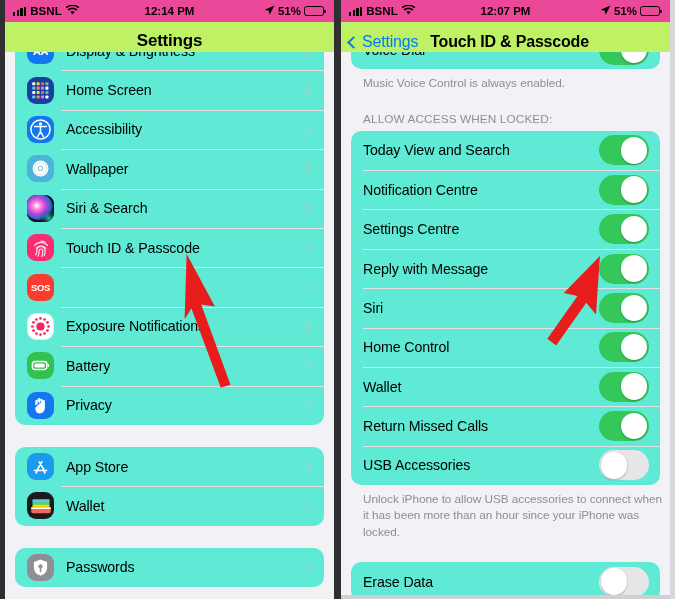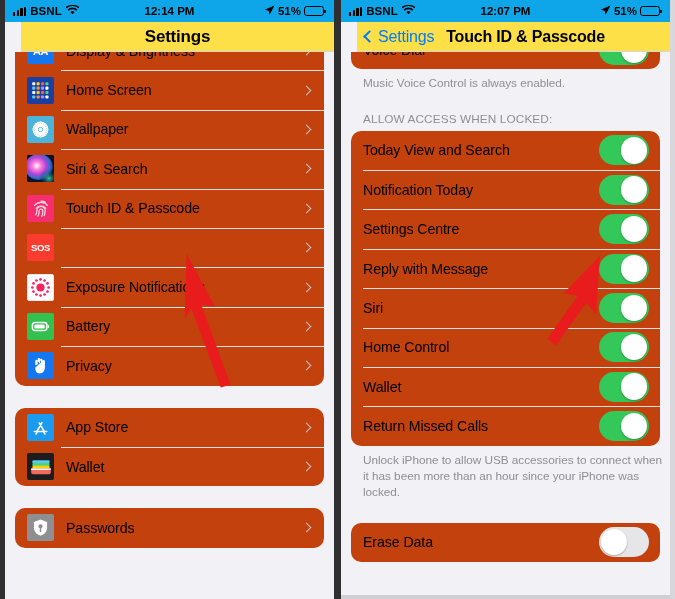--- a/index.html
+++ b/index.html
@@ -17,21 +17,21 @@
     height:599px;
     background:#f2f1f6;
     overflow:hidden;
   }
   .phone.left  { width:337px; border-left:5px solid #2f2f31; border-right:3px solid #2f2f31; }
   .phone.right { width:338px; border-left:4px solid #2f2f31; border-right:5px solid #d8d8dc; }
 
   
   .statusbar {
     position:relative; height:22px;
-    background:#0ea5e9;
+    background:#ec4899;
     display:flex; align-items:center;
     padding:0 10px 0 8px;
     font-size:11.5px; font-weight:bold; color:#000;
     z-index:6;
     gap:35px;
   }
   .sb-left { display:flex; align-items:center; gap:4px; }
   .sb-center { position:absolute; left:0; right:0; text-align:center; font-size:11.5px; font-weight:bold; pointer-events:none; }
   .sb-right { margin-left:auto; display:flex; align-items:center; gap:3px; z-index:2; }
   .bars { display:flex; align-items:flex-end; gap:1.2px; height:9px; }
@@ -45,25 +45,24 @@
   }
   .batt-shell::after{
     content:""; position:absolute; right:-3px; top:2.6px;
     width:1.6px; height:3.6px; background:#000; border-radius:0 1px 1px 0;
   }
   .batt-fill { height:100%; background:#000; border-radius:1.2px; width:52%; }
   .pct { font-size:11.5px; font-weight:bold; }
 
   
   .navbar {
-    position:relative; background:#fde047;
-    height:30px; display:flex; align-items:center; justify-content:center;
+    position:relative; background:#bef264;
+    height:30px; display:flex; align-items:flex-end; justify-content:center;
     border-bottom:0.5px solid #d6d6da;
     z-index:5;
-    margin-left:16px;
   }
   .navbar .title { font-size:17px; font-weight:bold; color:#000; letter-spacing:-0.2px; }
   .navbar.with-back { justify-content:flex-start; padding-left:8px; gap:3px; }
   .back-group { display:flex; align-items:center; gap:3px; color:#007aff; cursor:pointer; }
   .chev-back {
     width:9px; height:9px; border-left:2.4px solid #007aff; border-bottom:2.4px solid #007aff;
     transform:rotate(45deg); margin-right:1px;
   }
   .back-label { font-size:16px; color:#007aff; letter-spacing:-0.2px; }
   .navbar.with-back .title { margin-left:9px; font-size:16px; }
@@ -71,36 +70,36 @@
   
   .body { position:relative; height:547px; background:#f2f1f6; overflow:hidden; }
 
   
   .card {
     background:#fff; margin:0 10px; border-radius:10px; overflow:hidden;
   }
   .card.clip-top { border-top-left-radius:0; border-top-right-radius:0; }
   .row {
     display:flex; align-items:center; height:39.4px;
-    padding:0 11px 0 12px; position:relative; background:#c2410c;
+    padding:0 11px 0 12px; position:relative; background:#5eead4;
   }
   .row + .row::before {
     content:""; position:absolute; left:46px; right:0; top:0; height:0.6px; background:#e2e2e6;
   }
   .row.notrail + .row::before { left:12px; }
   .row-label { font-size:14.2px; color:#000; letter-spacing:-0.1px; }
   .chev {
     margin-left:auto; width:7px; height:7px;
     border-top:1.6px solid #c3c3c7; border-right:1.6px solid #c3c3c7;
     transform:rotate(45deg); margin-right:3px;
   }
 
   
   .ic {
-    width:27px; height:27px; border-radius:2px; margin-right:12px;
+    width:27px; height:27px; border-radius:9px; margin-right:12px;
     display:flex; align-items:center; justify-content:center;
     flex:none; overflow:hidden; position:relative;
   }
   .ic svg { display:block; }
   .ic-text { color:#fff; font-weight:bold; }
 
   
   .tgl {
     margin-left:auto; width:50px; height:30px; border-radius:15px;
     position:relative; flex:none;
@@ -200,20 +199,31 @@
                   <rect x="2.2" y="15.400000000000002" width="3.1" height="3.1" rx="0.8" fill="#59c8f5"></rect>
                   <rect x="6.6000000000000005" y="15.400000000000002" width="3.1" height="3.1" rx="0.8" fill="#ff8a3d"></rect>
                   <rect x="11" y="15.400000000000002" width="3.1" height="3.1" rx="0.8" fill="#b388ff"></rect>
                   <rect x="15.400000000000002" y="15.400000000000002" width="3.1" height="3.1" rx="0.8" fill="#fff"></rect>
                 </svg>
               </span>
               <span class="row-label">Home Screen</span>
               <span class="chev"></span>
             </div>
             <div class="row">
+              <span class="ic" style="background: rgb(20, 119, 239);">
+                <svg width="23" height="23" viewBox="0 0 23 23">
+                  <circle cx="11.5" cy="11.5" r="9.6" fill="none" stroke="#fff" stroke-width="1.5"></circle>
+                  <circle cx="11.5" cy="5.9" r="1.7" fill="#fff"></circle>
+                  <path d="M5.6 8.6h11.8M11.5 8.6v5.4M11.5 13.6 8.4 19M11.5 13.6 14.6 19" stroke="#fff" stroke-width="1.5" stroke-linecap="round"></path>
+                </svg>
+              </span>
+              <span class="row-label">Accessibility</span>
+              <span class="chev"></span>
+            </div>
+            <div class="row">
               <span class="ic" style="background: rgb(76, 179, 218);">
                 <svg width="21" height="21" viewBox="0 0 21 21">
                   <g fill="none" stroke="#fff" stroke-width="1.1">
                     <ellipse cx="10.5" cy="10.5" rx="3.3" ry="7.6" transform="rotate(0 10.5 10.5)"></ellipse>
                     <ellipse cx="10.5" cy="10.5" rx="3.3" ry="7.6" transform="rotate(22.5 10.5 10.5)"></ellipse>
                     <ellipse cx="10.5" cy="10.5" rx="3.3" ry="7.6" transform="rotate(45 10.5 10.5)"></ellipse>
                     <ellipse cx="10.5" cy="10.5" rx="3.3" ry="7.6" transform="rotate(67.5 10.5 10.5)"></ellipse>
                     <ellipse cx="10.5" cy="10.5" rx="3.3" ry="7.6" transform="rotate(90 10.5 10.5)"></ellipse>
                     <ellipse cx="10.5" cy="10.5" rx="3.3" ry="7.6" transform="rotate(112.5 10.5 10.5)"></ellipse>
                     <ellipse cx="10.5" cy="10.5" rx="3.3" ry="7.6" transform="rotate(135 10.5 10.5)"></ellipse>
@@ -411,21 +421,21 @@
           <div class="footnote">Music Voice Control is always enabled.</div>
           <div class="sec-header">ALLOW ACCESS WHEN LOCKED:</div>
           <div class="card">
             <div class="row notrail">
               <span class="row-label">Today View and Search</span>
               <span class="tgl on">
                 <span class="knob"></span>
               </span>
             </div>
             <div class="row notrail">
-              <span class="row-label">Notification Today</span>
+              <span class="row-label">Notification Centre</span>
               <span class="tgl on">
                 <span class="knob"></span>
               </span>
             </div>
             <div class="row notrail">
               <span class="row-label">Settings Centre</span>
               <span class="tgl on">
                 <span class="knob"></span>
               </span>
             </div>
@@ -449,20 +459,26 @@
             </div>
             <div class="row notrail">
               <span class="row-label">Wallet</span>
               <span class="tgl on">
                 <span class="knob"></span>
               </span>
             </div>
             <div class="row notrail">
               <span class="row-label">Return Missed Calls</span>
               <span class="tgl on">
+                <span class="knob"></span>
+              </span>
+            </div>
+            <div class="row notrail">
+              <span class="row-label">USB Accessories</span>
+              <span class="tgl off">
                 <span class="knob"></span>
               </span>
             </div>
           </div>
           <div class="footnote">Unlock iPhone to allow USB accessories to connect when it has been more than an hour since your iPhone was locked.</div>
           <div class="gap"></div>
           <div class="card">
             <div class="row notrail">
               <span class="row-label">Erase Data</span>
               <span class="tgl off">

